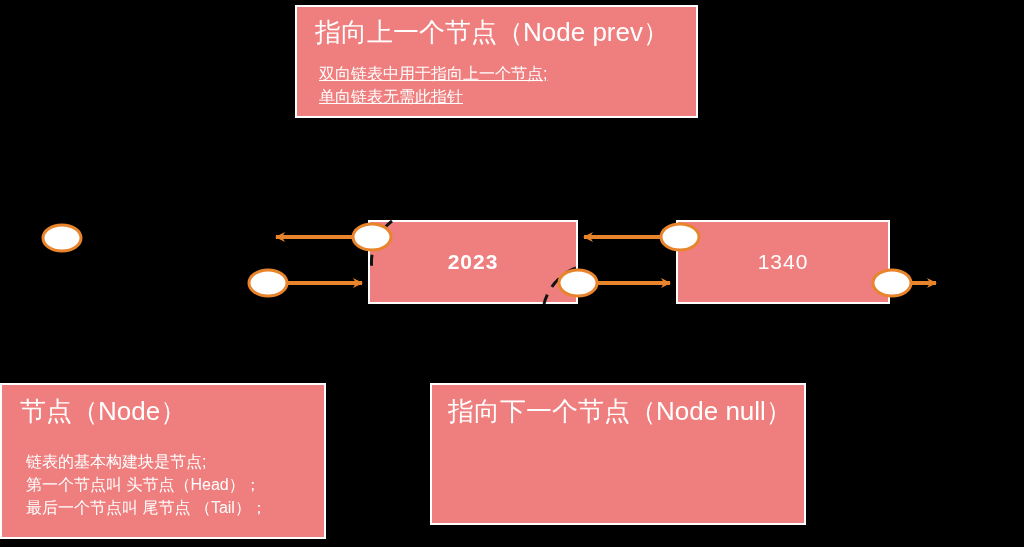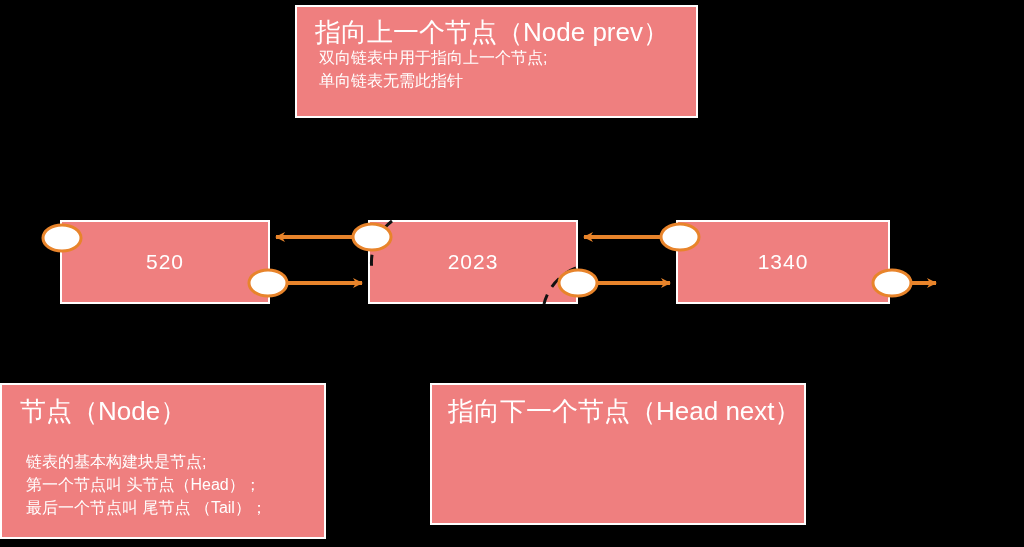--- a/index.html
+++ b/index.html
@@ -34,21 +34,21 @@
   .info-body {
     font-size: 16px;
     line-height: 1.45;
     white-space: pre-line;
     color: #ffffff;
     font-weight: 400;
   }
 
   #box-prev        { left: 295px; top: 5px;   width: 403px; height: 113px; }
   #box-prev .info-title { position: absolute; left: 18px; top: 11px; }
-  #box-prev .info-body  { position: absolute; left: 22px; top: 39px; }
+  #box-prev .info-body  { position: absolute; left: 22px; top: 55px; text-decoration: underline; }
 
   #box-node        { left: 0px;   top: 383px; width: 326px; height: 156px; }
   #box-node .info-title { position: absolute; left: 18px; top: 12px; }
   #box-node .info-body  { position: absolute; left: 24px; top: 65px; }
 
   #box-next        { left: 430px; top: 383px; width: 376px; height: 142px; }
   #box-next .info-title { position: absolute; left: 16px; top: 12px; }
   #box-next .info-body  { position: absolute; left: 24px; top: 80px; }
 
   
@@ -65,21 +65,21 @@
     left: 0;
     right: 0;
     top: 50%;
     transform: translateY(-50%);
     text-align: center;
     color: #ffffff;
     font-size: 21px;
     letter-spacing: 1px;
   }
   #node-0 { left: 60px;  width: 210px; }
-  #node-1 { left: 368px; width: 210px; }
+  #node-1 { left: 368px; width: 210px; font-weight: bold; }
   #node-2 { left: 676px; width: 214px; }
 
   
   #wires {
     position: absolute;
     left: 0;
     top: 0;
     width: 1024px;
     height: 547px;
     pointer-events: none;
@@ -89,23 +89,20 @@
 <body>
 
 <div id="canvas">
 
   <div class="info-box" id="box-prev">
     <div class="info-title">指向上一个节点（Node prev）</div>
     <div class="info-body">双向链表中用于指向上一个节点;
 单向链表无需此指针</div>
   </div>
 
-  <div class="node-box" id="node-0">
-    <div class="node-value">520</div>
-  </div>
 
   <div class="node-box" id="node-1">
     <div class="node-value">2023</div>
   </div>
 
   <div class="node-box" id="node-2">
     <div class="node-value">1340</div>
   </div>
 
   <svg id="wires" viewBox="0 0 1024 547">
@@ -139,16 +136,16 @@
   </svg>
 
   <div class="info-box" id="box-node">
     <div class="info-title">节点（Node）</div>
     <div class="info-body">链表的基本构建块是节点;
 第一个节点叫 头节点（Head）；
 最后一个节点叫 尾节点 （Tail）；</div>
   </div>
 
   <div class="info-box" id="box-next">
-    <div class="info-title">指向下一个节点（Head next）</div>
+    <div class="info-title">指向下一个节点（Node null）</div>
   </div>
 
 </div>
 
 </body></html>

